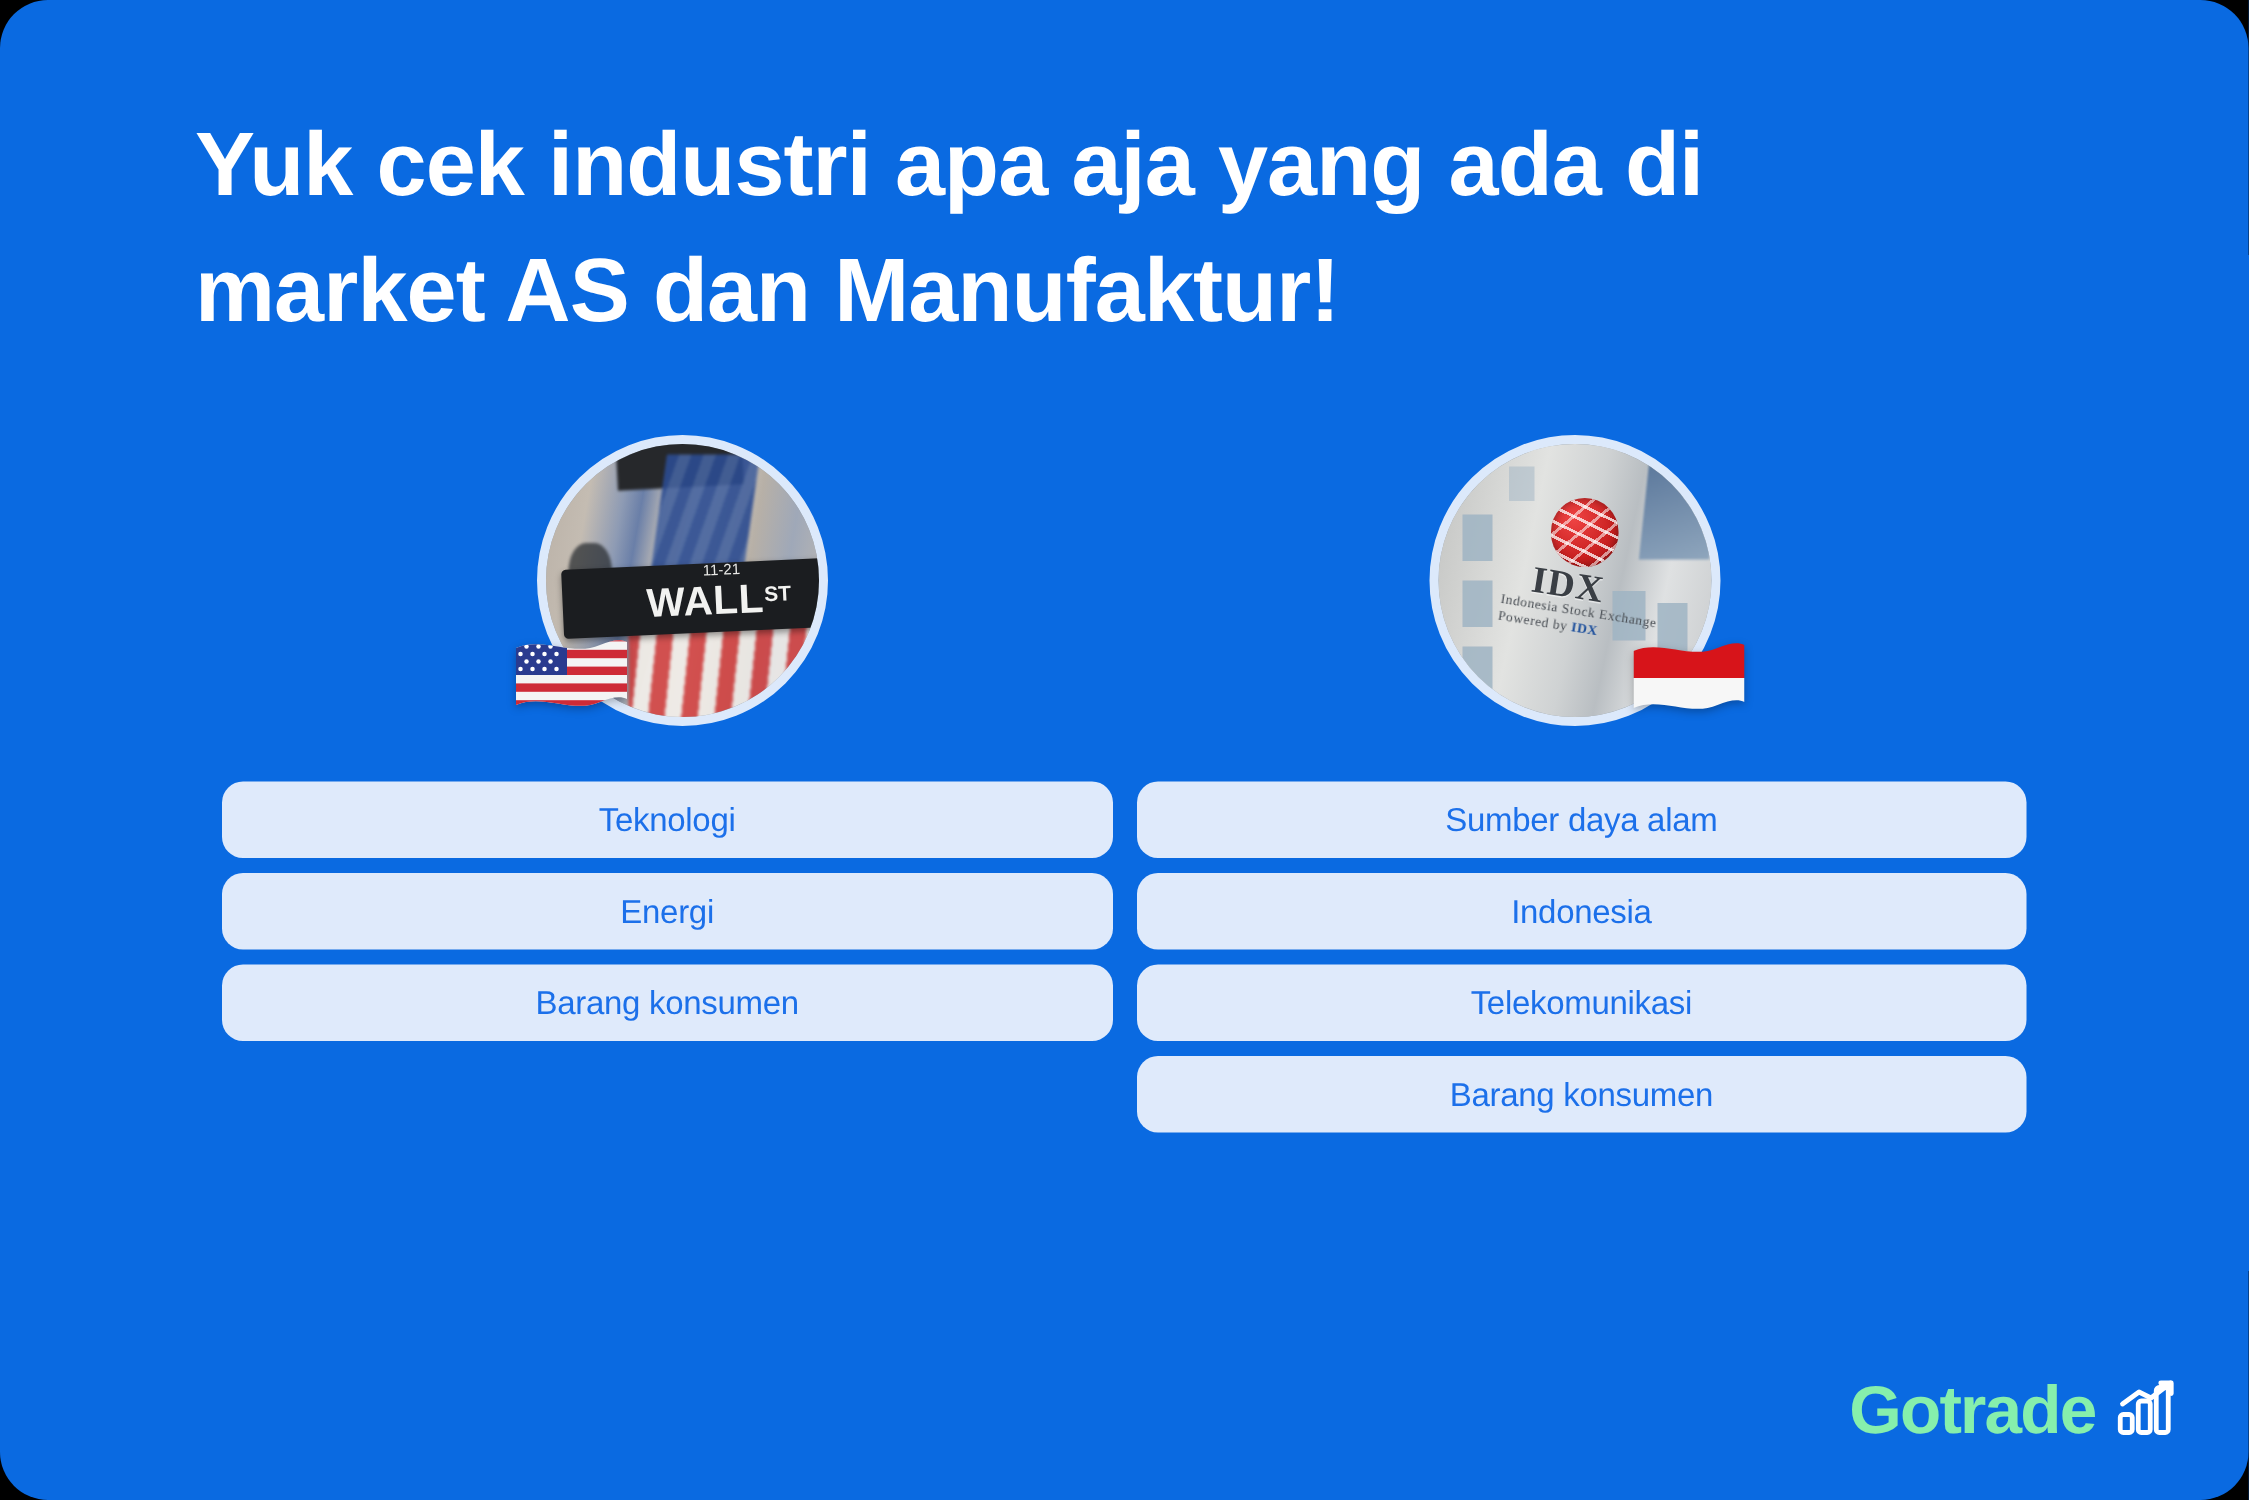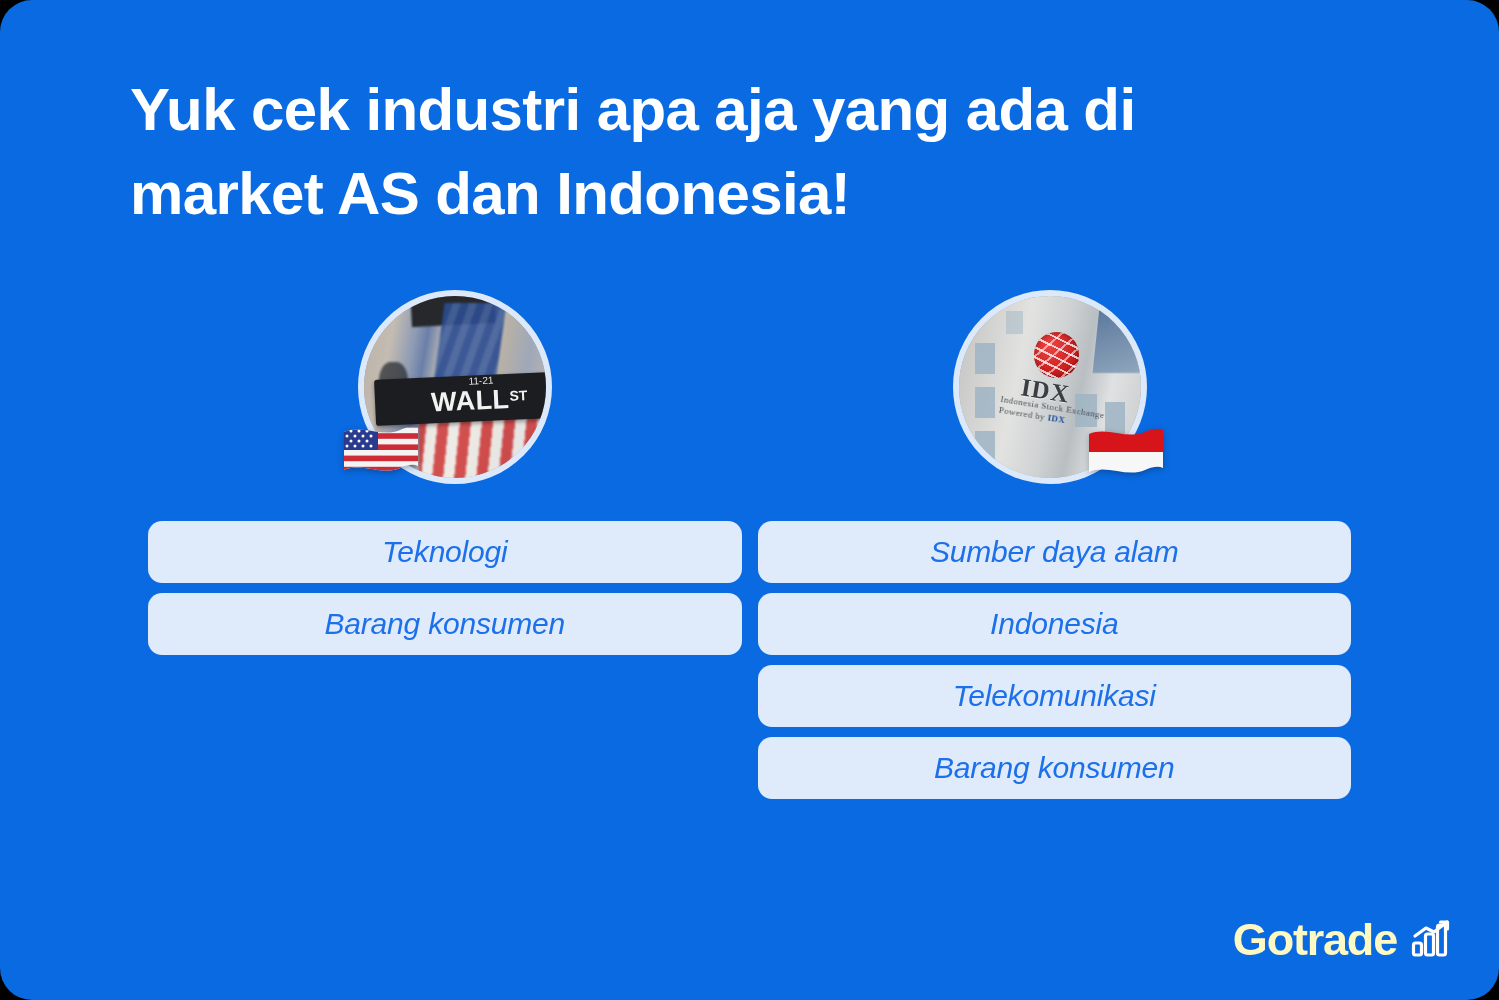--- a/index.html
+++ b/index.html
@@ -252,64 +252,63 @@
     gap: 16px;
   }
   .col {
     flex: 1 1 0;
     display: flex;
     flex-direction: column;
     gap: 10px;
     min-width: 0;
   }
   .pill {
-    height: 62px;
+    height: 51px;
     background: #DFEAFB;
     border-radius: 14px;
     display: flex;
     align-items: center;
     justify-content: center;
     color: #1C70EA;
     font-family: "Liberation Sans", sans-serif;
-    font-size: 30px;
+    font-size: 22px;
     letter-spacing: -0.2px;
     white-space: nowrap;
-    font-style: italic;
   }
 
   
   .logo {
     position: absolute;
     right: 46px;
     bottom: 38px;
     display: flex;
     align-items: center;
     gap: 12px;
   }
   .logo-text {
-    color: #fef9c3;
+    color: #86efac;
     font-family: "Liberation Sans", sans-serif;
     font-size: 45px;
     font-weight: bold;
     letter-spacing: -1.2px;
     line-height: 1;
   }
   .logo-mark {
     width: 44px;
     height: 44px;
     display: block;
   }
 </style>
 </head>
 <body>
 
 <div class="card">
 
   <div class="title">Yuk cek industri apa aja yang ada di
-market AS dan Indonesia!</div>
+market AS dan Manufaktur!</div>
 
   <div class="circle-wrap us">
     <div class="circle">
       <div class="photo-us">
         <div class="us-dark-top"></div>
         <div class="us-blue"></div>
         <div class="us-stripes"></div>
         <div class="us-person"></div>
         <div class="us-sign">
           <span class="sign-num">11-21</span>
@@ -389,20 +388,21 @@
         <rect x="0" y="0" width="78" height="28" fill="#D7141A"></rect>
         <rect x="0" y="28" width="78" height="28" fill="#F7F7F7"></rect>
       </g>
     </svg>
   </div>
 
   <div class="columns">
 
     <div class="col">
       <div class="pill">Teknologi</div>
+      <div class="pill">Energi</div>
       <div class="pill">Barang konsumen</div>
     </div>
 
     <div class="col">
       <div class="pill">Sumber daya alam</div>
       <div class="pill">Indonesia</div>
       <div class="pill">Telekomunikasi</div>
       <div class="pill">Barang konsumen</div>
     </div>
 

